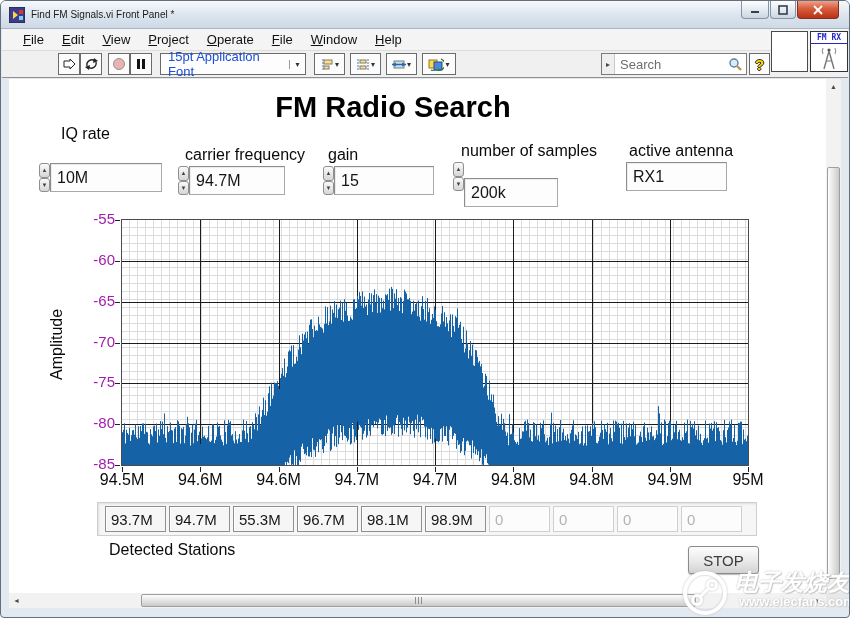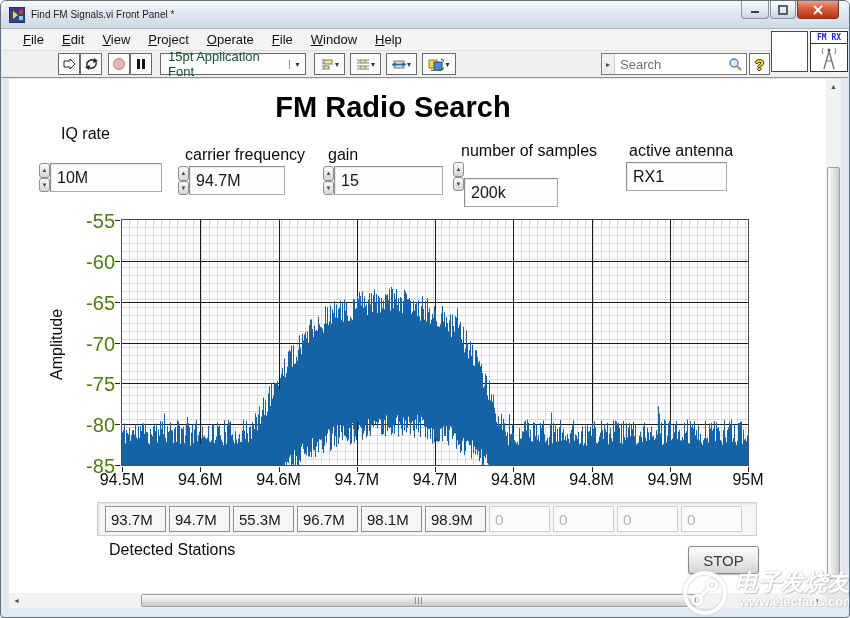--- a/index.html
+++ b/index.html
@@ -24,21 +24,21 @@
   .menu-item::first-letter{text-decoration:underline;}
   
   .toolbar{position:absolute;top:49px;left:1px;right:1px;height:28px;background:#f0f0f0;
            border-top:1px solid #dcdcdc;border-bottom:1px solid #8f8f8f;
            display:flex;align-items:center;padding-left:56px;}
   .tbtn{width:22px;height:22px;border:1px solid #6b6b6b;background:#fcfcfc;
         display:flex;align-items:center;justify-content:center;flex:none;}
   .gap6{width:6px;flex:none;} .gap8{width:8px;flex:none;} .gap5{width:5px;flex:none;}
   .fontbox{height:22px;width:146px;border:1px solid #6b6b6b;background:#fdfdfd;display:flex;
            align-items:center;font-size:13px;flex:none;}
-  .fontbox .fb-label{flex:1;padding-left:7px;color:#14532d;}
+  .fontbox .fb-label{flex:1;padding-left:7px;color:#1d4ed8;}
   .fontbox .fb-arrow{width:16px;border-left:1px solid #9a9a9a;text-align:center;font-size:8px;color:#333;}
   .dbtn{height:22px;width:31px;border:1px solid #6b6b6b;background:#fcfcfc;display:flex;
         align-items:center;justify-content:center;font-size:8px;color:#333;flex:none;}
   .dbtn svg{margin-right:1px;}
   .search{position:absolute;left:600px;top:52px;width:146px;height:22px;border:1px solid #7a7a7a;
           background:#fff;display:flex;align-items:center;}
   .search-drop{width:13px;height:100%;background:#efefef;border-right:1px solid #c9c9c9;
                font-size:8px;color:#444;display:flex;align-items:center;justify-content:center;}
   .search input{flex:1;border:none;outline:none;font-size:13px;padding:0 2px 0 5px;min-width:0;
                 font-family:"Liberation Sans",sans-serif;color:#222;background:transparent;}
@@ -63,21 +63,21 @@
            font-size:16px;color:#151515;display:flex;align-items:center;padding-left:6px;
            box-shadow:inset 1px 1px 0 #ececec;}
   .spinner{position:absolute;width:11px;height:29px;display:flex;flex-direction:column;}
   .spin-btn{flex:1;border:1px solid #8f8f8f;background:linear-gradient(#fafafa,#d6d6d6);
             font-size:6px;color:#444;display:flex;align-items:center;justify-content:center;
             border-radius:3px;}
   
   .ylabel{position:absolute;left:38px;top:190px;width:20px;height:150px;font-size:16px;color:#0a0a0a;
           display:flex;align-items:center;justify-content:center;
           writing-mode:vertical-rl;transform:rotate(180deg);}
-  .ytick{position:absolute;right:0;font-size:20px;color:#4d7c0f;}
+  .ytick{position:absolute;right:0;font-size:15px;color:#a21caf;}
   .y-ticks{position:absolute;left:52px;top:0;width:54px;height:100%;}
   .plot{position:absolute;left:112px;top:140px;width:628px;height:247px;border:1px solid #4c4c4c;
         background:
           repeating-linear-gradient(to right,transparent 0 7px,#dcdcdc 7px 8px),
           repeating-linear-gradient(to bottom,transparent 0 7px,#dcdcdc 7px 8px),
           #ffffff;}
   .plot svg{overflow:visible;display:block;}
   .xtick{position:absolute;top:392px;transform:translateX(-50%);font-size:16px;color:#0a0a0a;white-space:nowrap;}
   
   .stations{position:absolute;left:88px;top:423px;width:660px;height:34px;background:#f6f6f6;
@@ -267,21 +267,21 @@
       <div class="spin-btn">▲</div>
       <div class="spin-btn">▼</div>
     </div>
     <div class="ctl-box" style="left:180px;top:87px;width:96px;">94.7M</div>
 
     <div class="ctl-label" style="left:319px;top:67px;">gain</div>
     <div class="spinner" style="left:314px;top:87px;">
       <div class="spin-btn">▲</div>
       <div class="spin-btn">▼</div>
     </div>
-    <div class="ctl-box" style="left:325px;top:87px;width:109px;">15</div>
+    <div class="ctl-box" style="left:325px;top:87px;width:100px;">15</div>
 
     <div class="ctl-label" style="left:452px;top:63px;">number of samples</div>
     <div class="spinner" style="left:444px;top:83px;">
       <div class="spin-btn">▲</div>
       <div class="spin-btn">▼</div>
     </div>
     <div class="ctl-box" style="left:455px;top:83px;width:94px;margin-top:16px;">200k</div>
 
     <div class="ctl-label" style="left:620px;top:63px;">active antenna</div>
     <div class="ctl-box" style="left:617px;top:83px;width:101px;">RX1</div>

